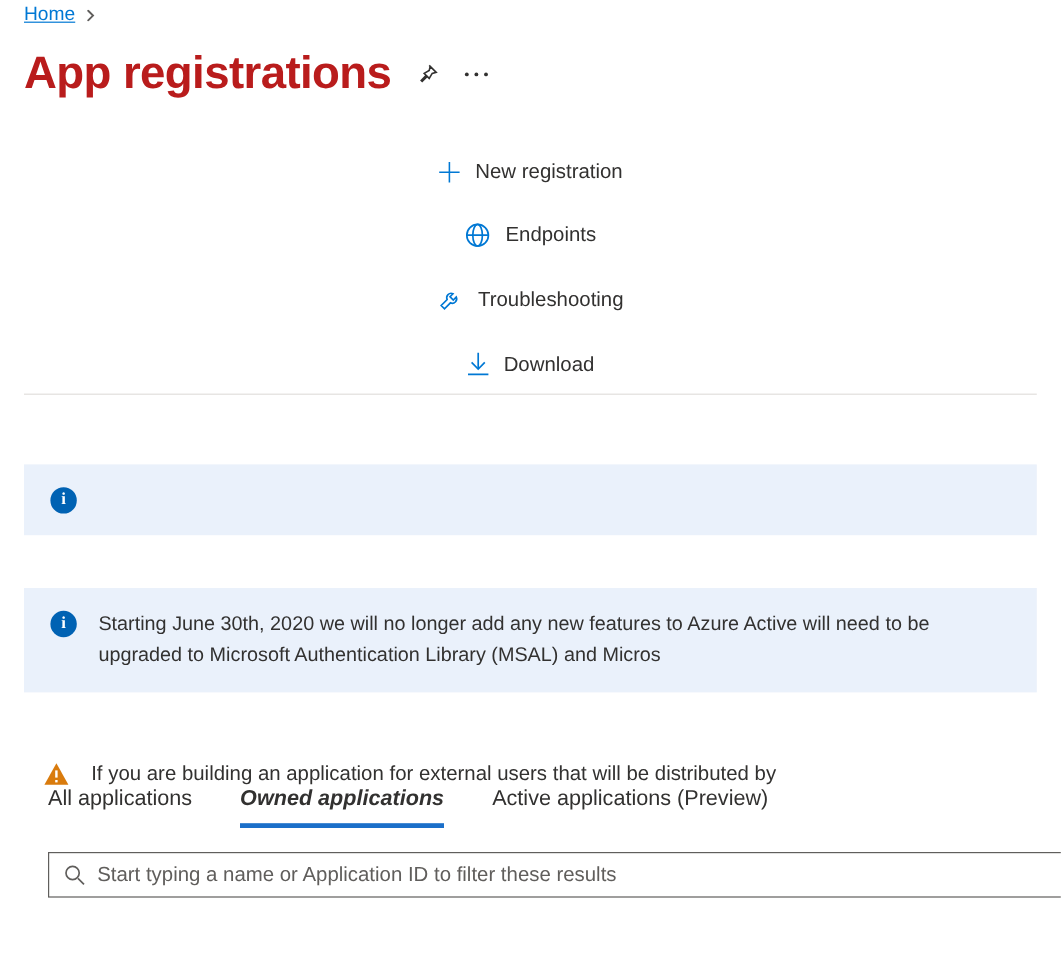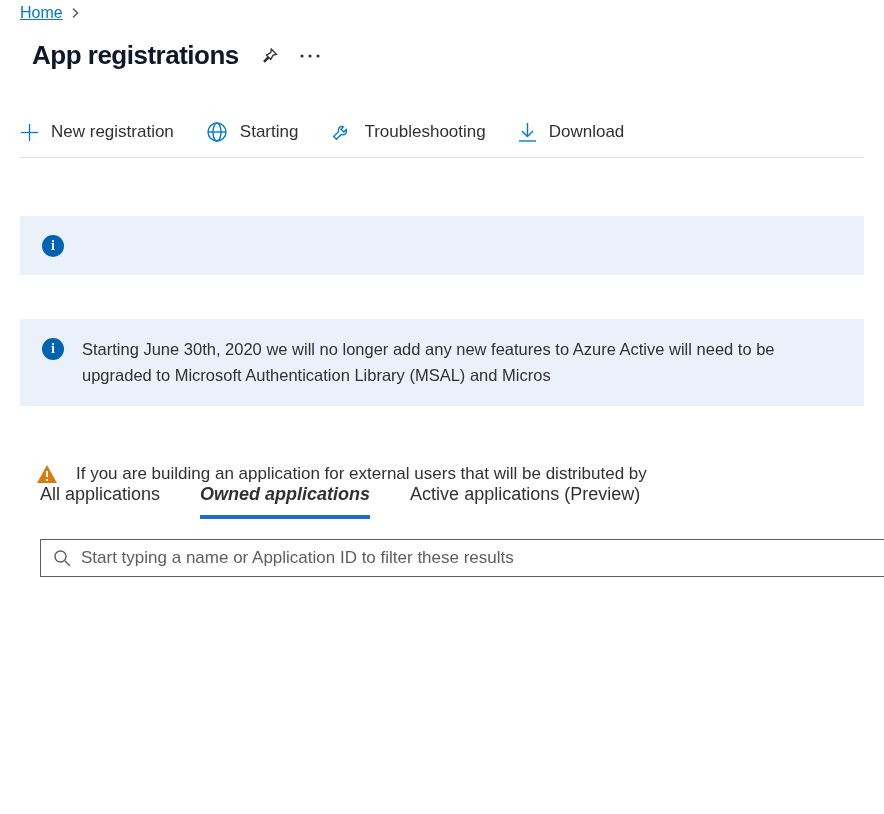--- a/index.html
+++ b/index.html
@@ -20,39 +20,39 @@
     }
     .breadcrumb-link { color: #0078d4; cursor: pointer; text-decoration: underline; }
     .breadcrumb-chevron { color: #605e5c; font-size: 13px; margin-left: 2px; }
     .title-row {
       display: flex;
       align-items: center;
       gap: 20px;
       margin-bottom: 50px;
     }
     .page-title {
-      font-size: 26px;
+      font-size: 38px;
       font-weight: 600;
-      color: #0f172a;
+      color: #b91c1c;
       letter-spacing: -0.5px;
-      margin-left: 12px;
     }
     .title-icon-btn {
       display: inline-flex;
       align-items: center;
       justify-content: center;
       cursor: pointer;
       color: #605e5c;
     }
     .toolbar {
       display: flex;
       align-items: center;
       gap: 32px;
       padding-bottom: 14px;
       border-bottom: 1px solid #e1dfdd;
+      flex-direction: column;
     }
     .toolbar-btn {
       display: flex;
       align-items: center;
       gap: 12px;
       font-size: 17px;
       color: #323130;
       cursor: pointer;
     }
     .toolbar-btn .icon { color: #0078d4; display: inline-flex; }
@@ -169,21 +169,21 @@
       <span>New registration</span>
     </div>
     <div class="toolbar-btn">
       <span class="icon">
         <svg width="22" height="22" viewBox="0 0 22 22" fill="none" stroke="#0078d4" stroke-width="1.4">
           <circle cx="11" cy="11" r="9"></circle>
           <ellipse cx="11" cy="11" rx="4" ry="9"></ellipse>
           <line x1="2" y1="11" x2="20" y2="11"></line>
         </svg>
       </span>
-      <span>Starting</span>
+      <span>Endpoints</span>
     </div>
     <div class="toolbar-btn">
       <span class="icon">
         <svg width="22" height="22" viewBox="0 0 24 24" fill="none" stroke="#0078d4" stroke-width="1.5" stroke-linecap="round">
           <path d="M14.7 6.3a4 4 0 0 0-5.3 5.3L4 17l3 3 5.4-5.4a4 4 0 0 0 5.3-5.3L15 12l-3-3 2.7-2.7z"></path>
         </svg>
       </span>
       <span>Troubleshooting</span>
     </div>
     <div class="toolbar-btn">

